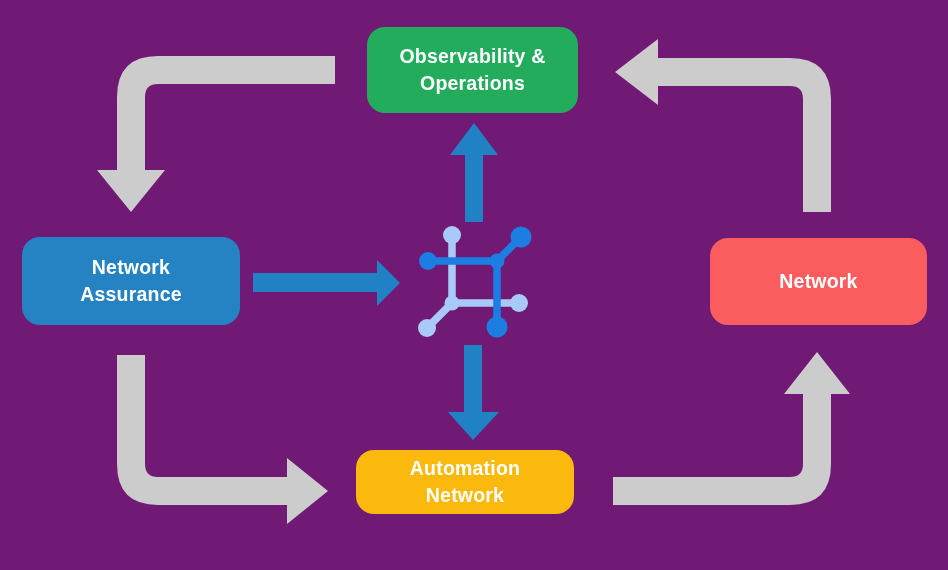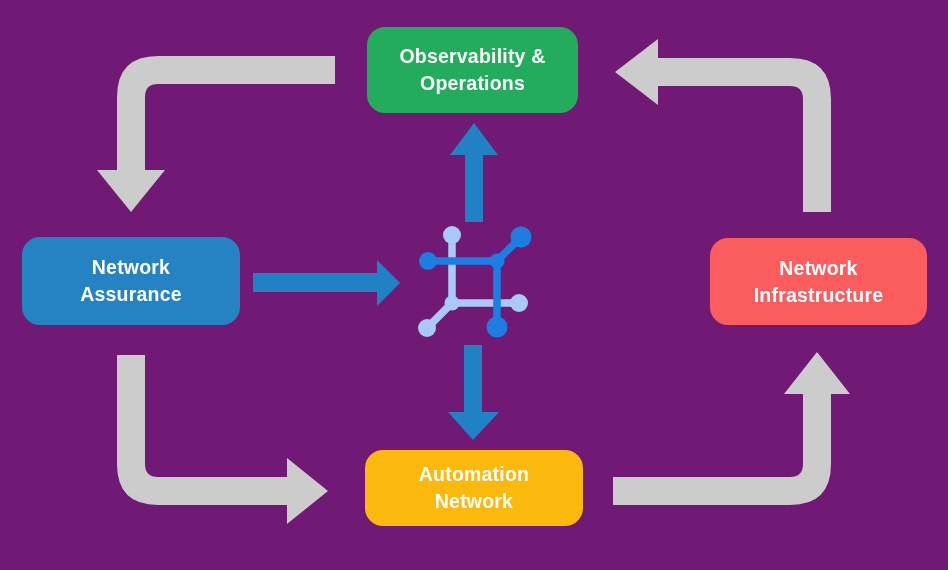--- a/index.html
+++ b/index.html
@@ -62,21 +62,20 @@
     <span>Operations</span>
   </div>
 
   <div class="box" style="left: 22px; top: 237px; width: 218px; height: 88px; background: rgb(37, 131, 196);">
     <span>Network</span>
     <span>Assurance</span>
   </div>
 
   <div class="box" style="left: 710px; top: 238px; width: 217px; height: 87px; background: rgb(251, 92, 93);">
     <span>Network</span>
-    <span>Infrastructure</span>
   </div>
 
-  <div class="box" style="left: 365px; top: 450px; width: 218px; height: 76px; background: rgb(251, 184, 13);">
+  <div class="box" style="left: 356px; top: 450px; width: 218px; height: 64px; background: rgb(251, 184, 13);">
     <span>Automation</span>
     <span>Network</span>
   </div>
 
 </div>
 
 </body></html>

